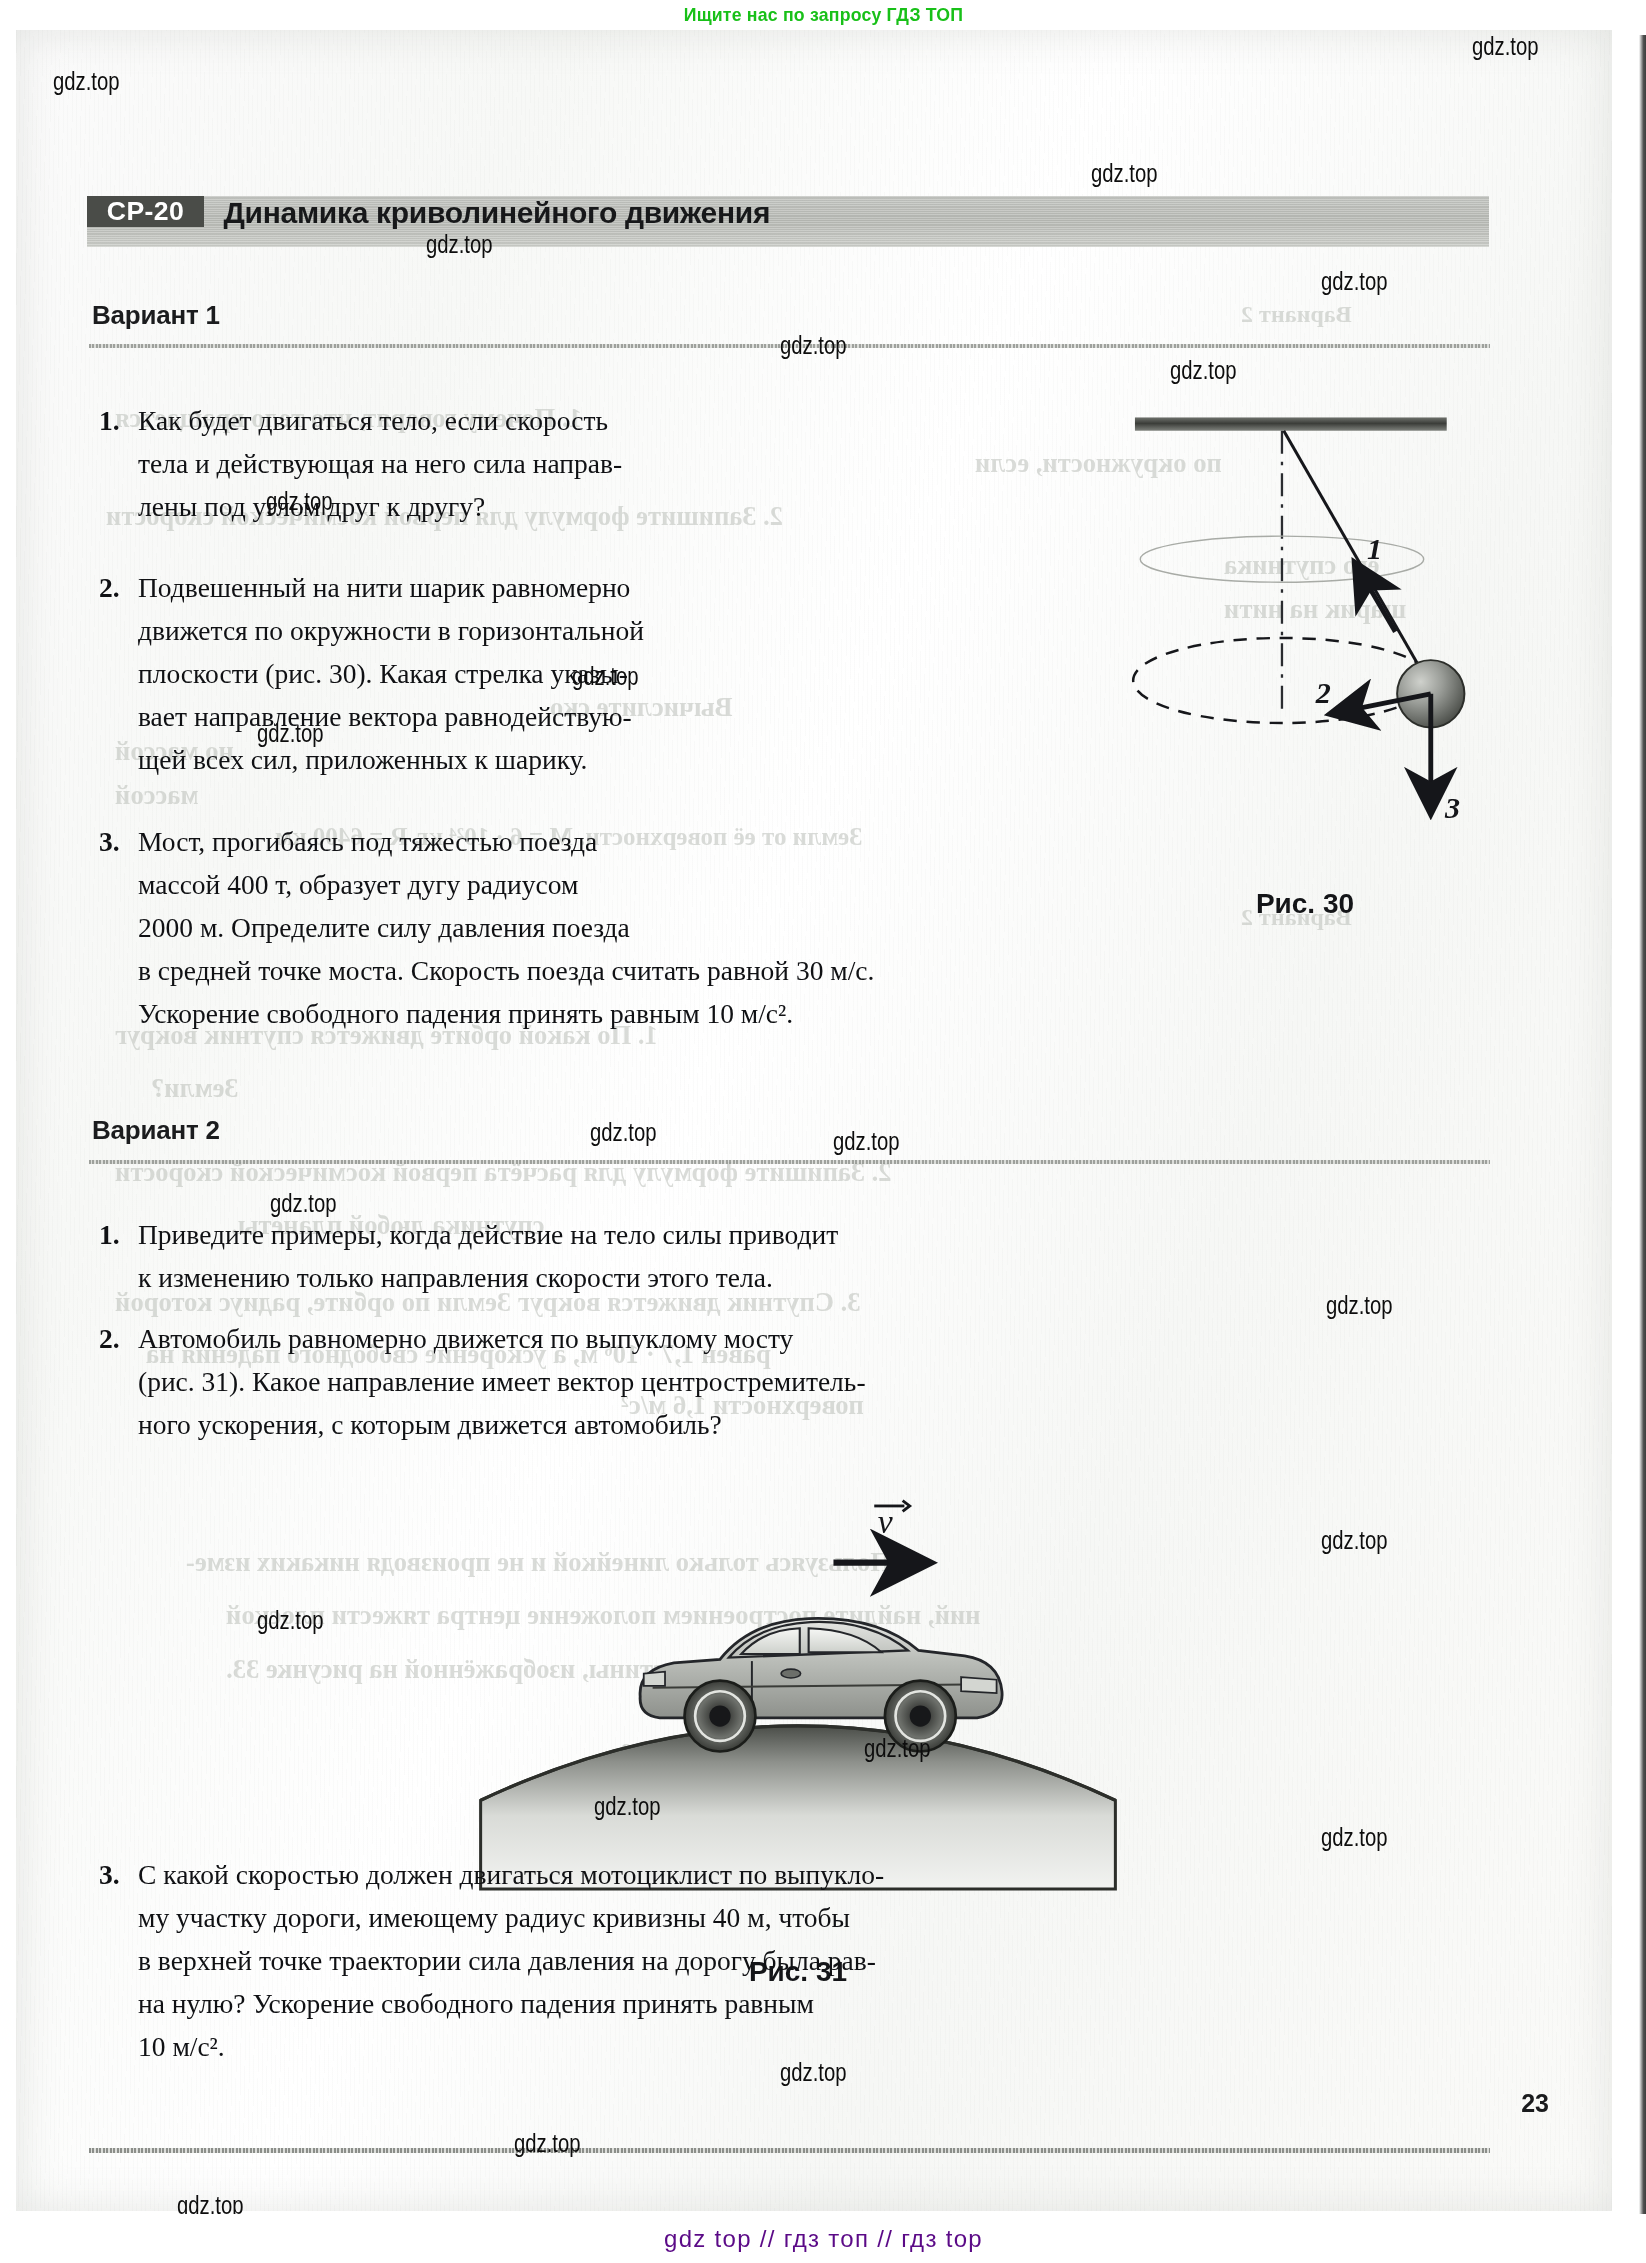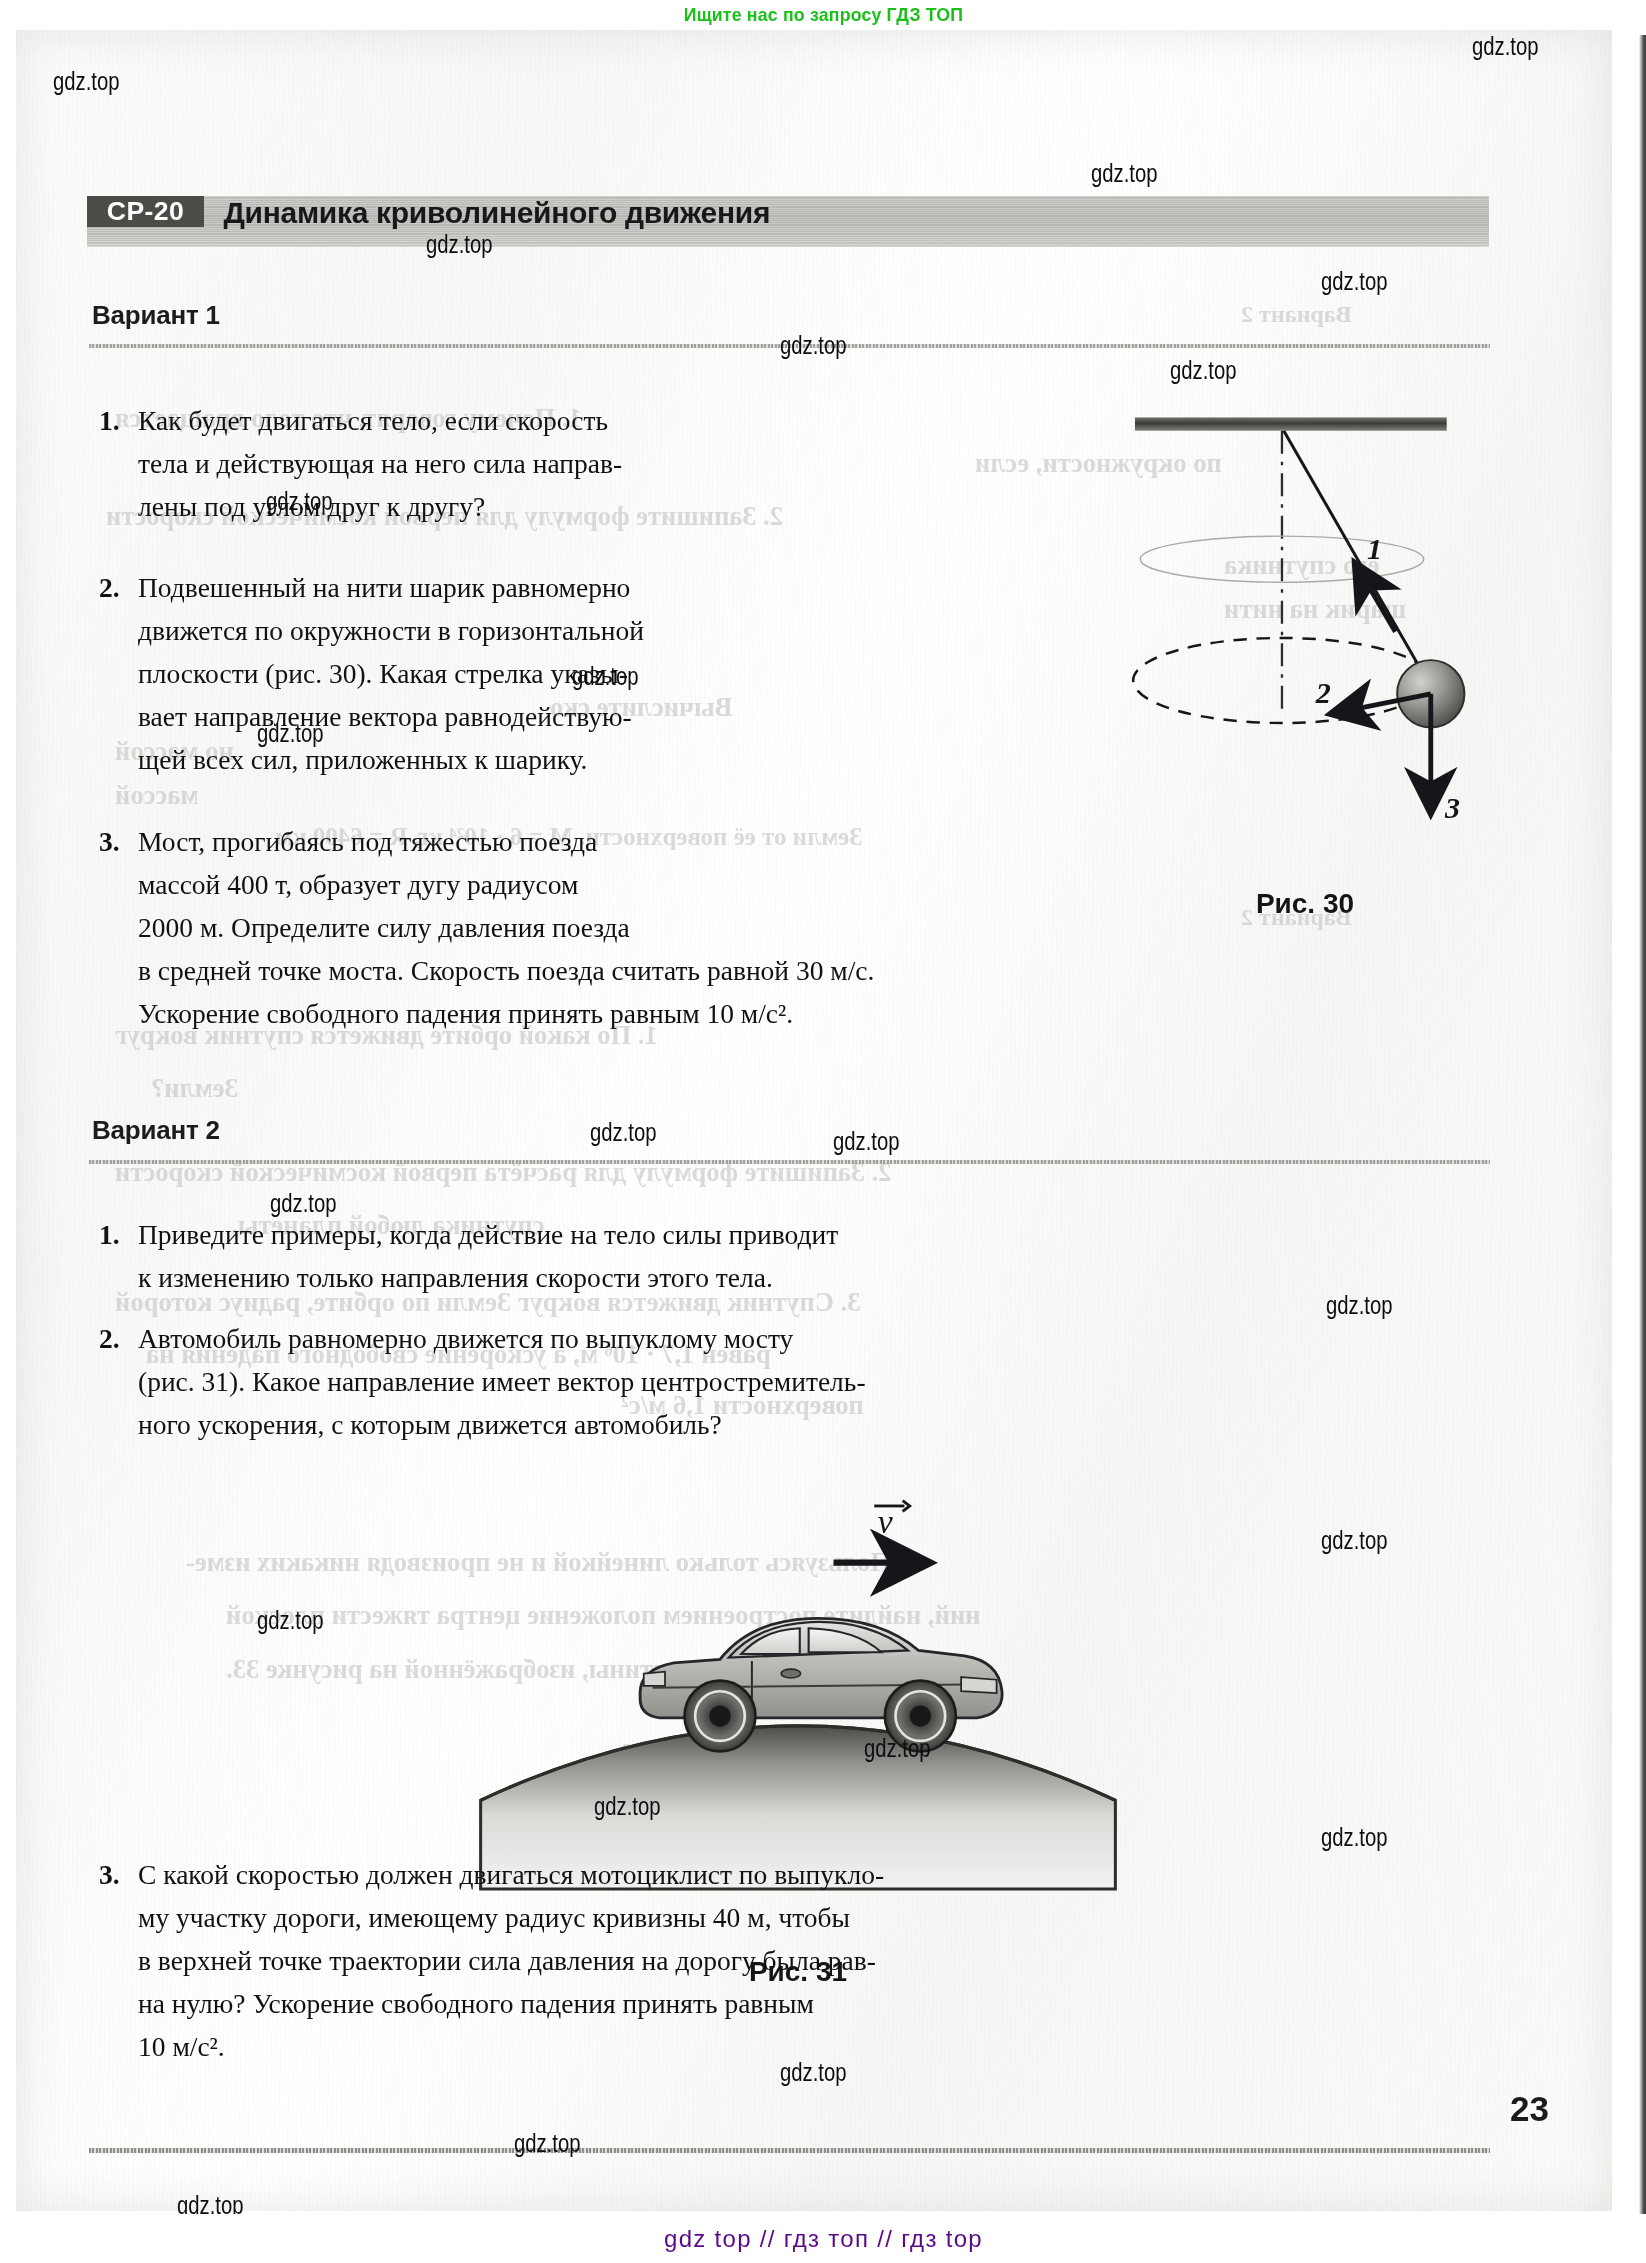--- a/index.html
+++ b/index.html
@@ -199,21 +199,21 @@
     height: 461px;
   }
 
   
   .page-num {
     position: absolute;
     right: 98px;
     top: 2089px;
     font-family: "Liberation Sans", sans-serif;
     font-weight: 700;
-    font-size: 35px;
+    font-size: 25px;
     color: #1a1b1d;
   }
   .bottom-rule {
     position: absolute;
     left: 89px;
     top: 2148px;
     width: 1401px;
     height: 5.3px;
     background: repeating-linear-gradient(90deg,#7f827d 0 1.8px,#d9dbd7 1.8px 3.5px);
     opacity: 0.9;

